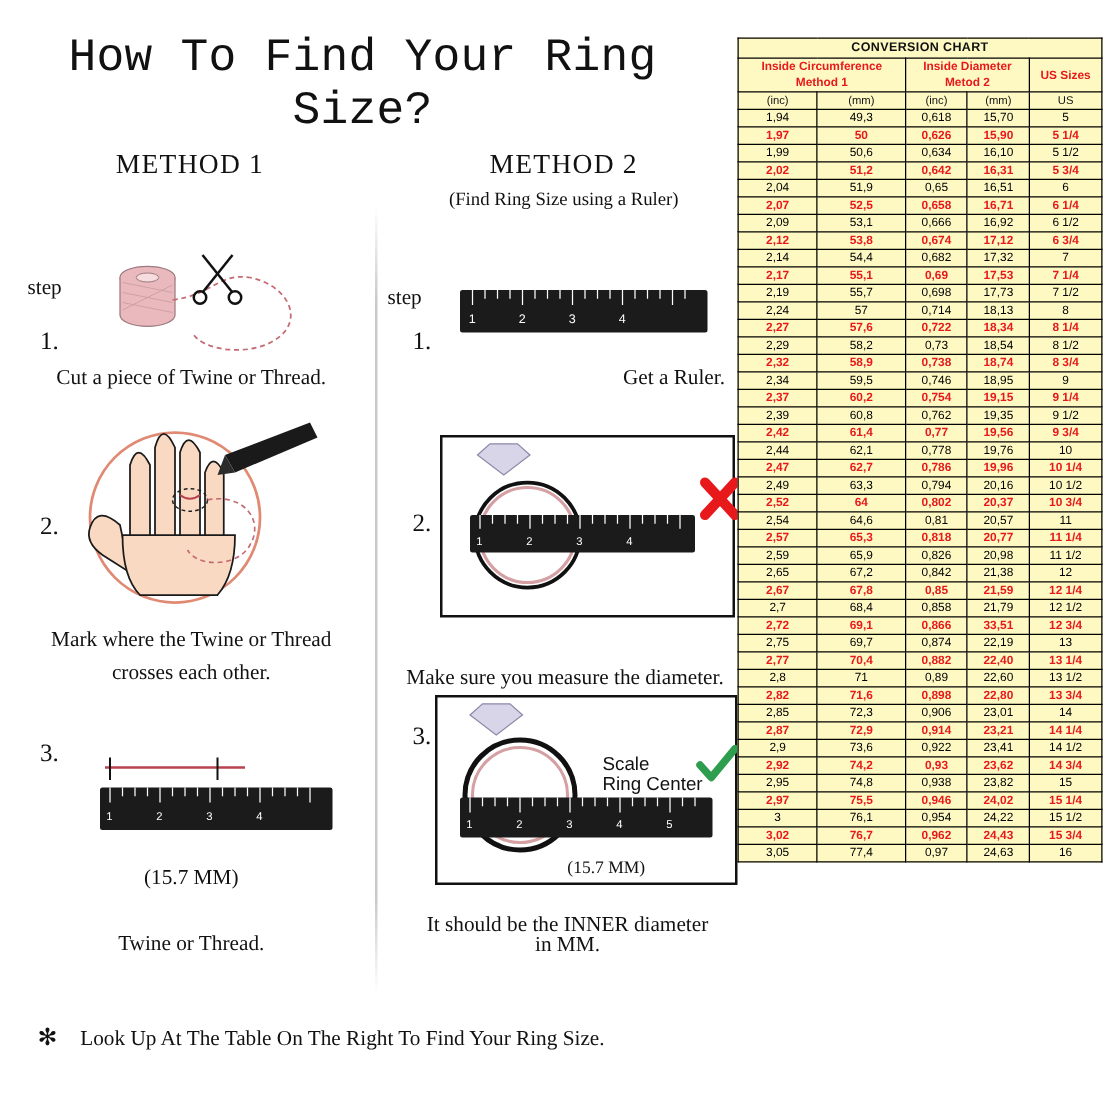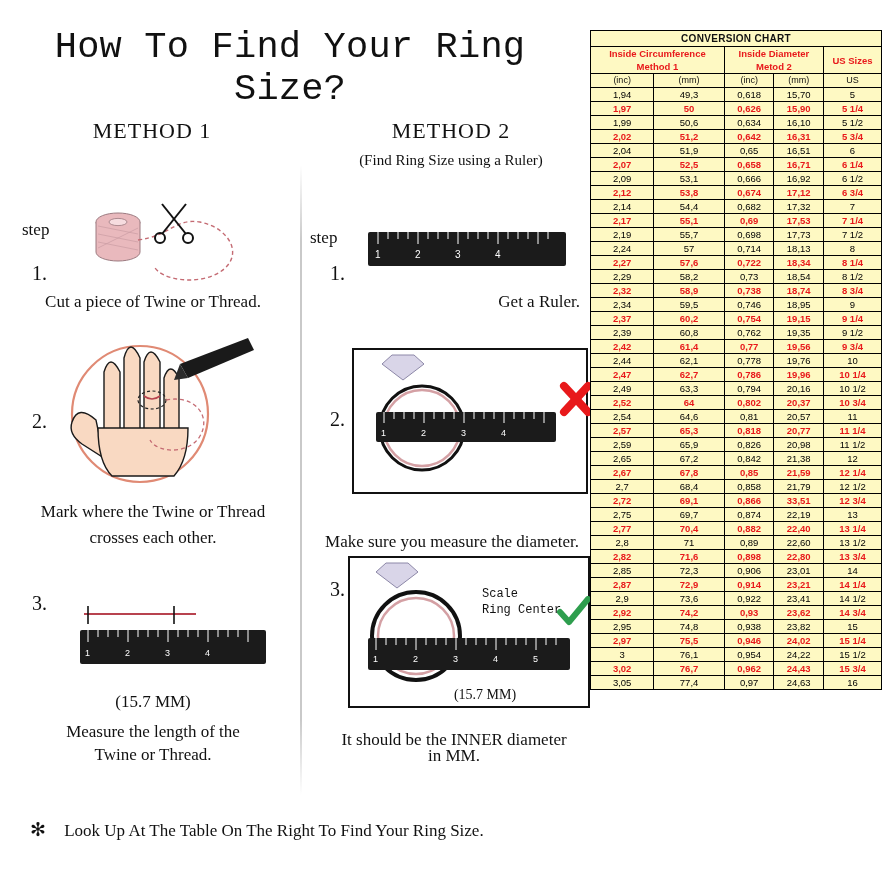--- a/index.html
+++ b/index.html
@@ -191,21 +191,20 @@
       </g>
       <g fill="#fff" font-family="Liberation Sans, sans-serif" font-size="9">
         <text x="11" y="56">1</text>
           <text x="51" y="56">2</text>
         <text x="91" y="56">3</text>
           <text x="131" y="56">4</text>
       </g>
     </svg>
 
     <div class="cap" style="left:14px; top:690px; width:278px;">(15.7 MM)</div>
-    <div class="cap" style="left:14px; top:720px; width:278px;">Measure the length of the</div>
     <div class="cap" style="left:14px; top:743px; width:278px;">Twine or Thread.</div>
 
     <div class="method-col m2">
       <div class="method-head">METHOD 2</div>
       <div class="method-sub">(Find Ring Size using a Ruler)</div>
     </div>
 
     <div class="step-word" style="left:310px; top:228px;">step</div>
     <div class="step-num" style="left:330px; top:262px;">1.</div>
 
@@ -316,21 +315,21 @@
         </g>
         <g fill="#fff" font-family="Liberation Sans, sans-serif" font-size="9">
           <text x="23" y="104">1</text>
             <text x="63" y="104">2</text>
           <text x="103" y="104">3</text>
             <text x="143" y="104">4</text>
           <text x="183" y="104">5</text>
         </g>
       </svg>
     </div>
-    <div style="position:absolute; left:482px; top:586px; font-family:Liberation Mono, monospace; font-size:12px; line-height:16px;">
+    <div style="position:absolute; left:482px; top:604px; font-family:Liberation Sans, sans-serif; font-size:15px; line-height:16px;">
       <div>Scale</div>
       <div>Ring Center</div>
     </div>
     <svg class="illu" style="left:556px; top:596px;" width="36" height="34" viewBox="0 0 36 34">
       <path d="M4 16 L13 26 L32 3" fill="none" stroke="#2e9e4e" stroke-width="6" stroke-linecap="round" stroke-linejoin="round"></path>
     </svg>
 
     <div class="cap" style="left:430px; top:683px; width:110px; font-size:14px;">(15.7 MM)</div>
     <div class="cap" style="left:320px; top:728px; width:268px;">It should be the INNER diameter</div>
     <div class="cap" style="left:320px; top:744px; width:268px;">in MM.</div>

